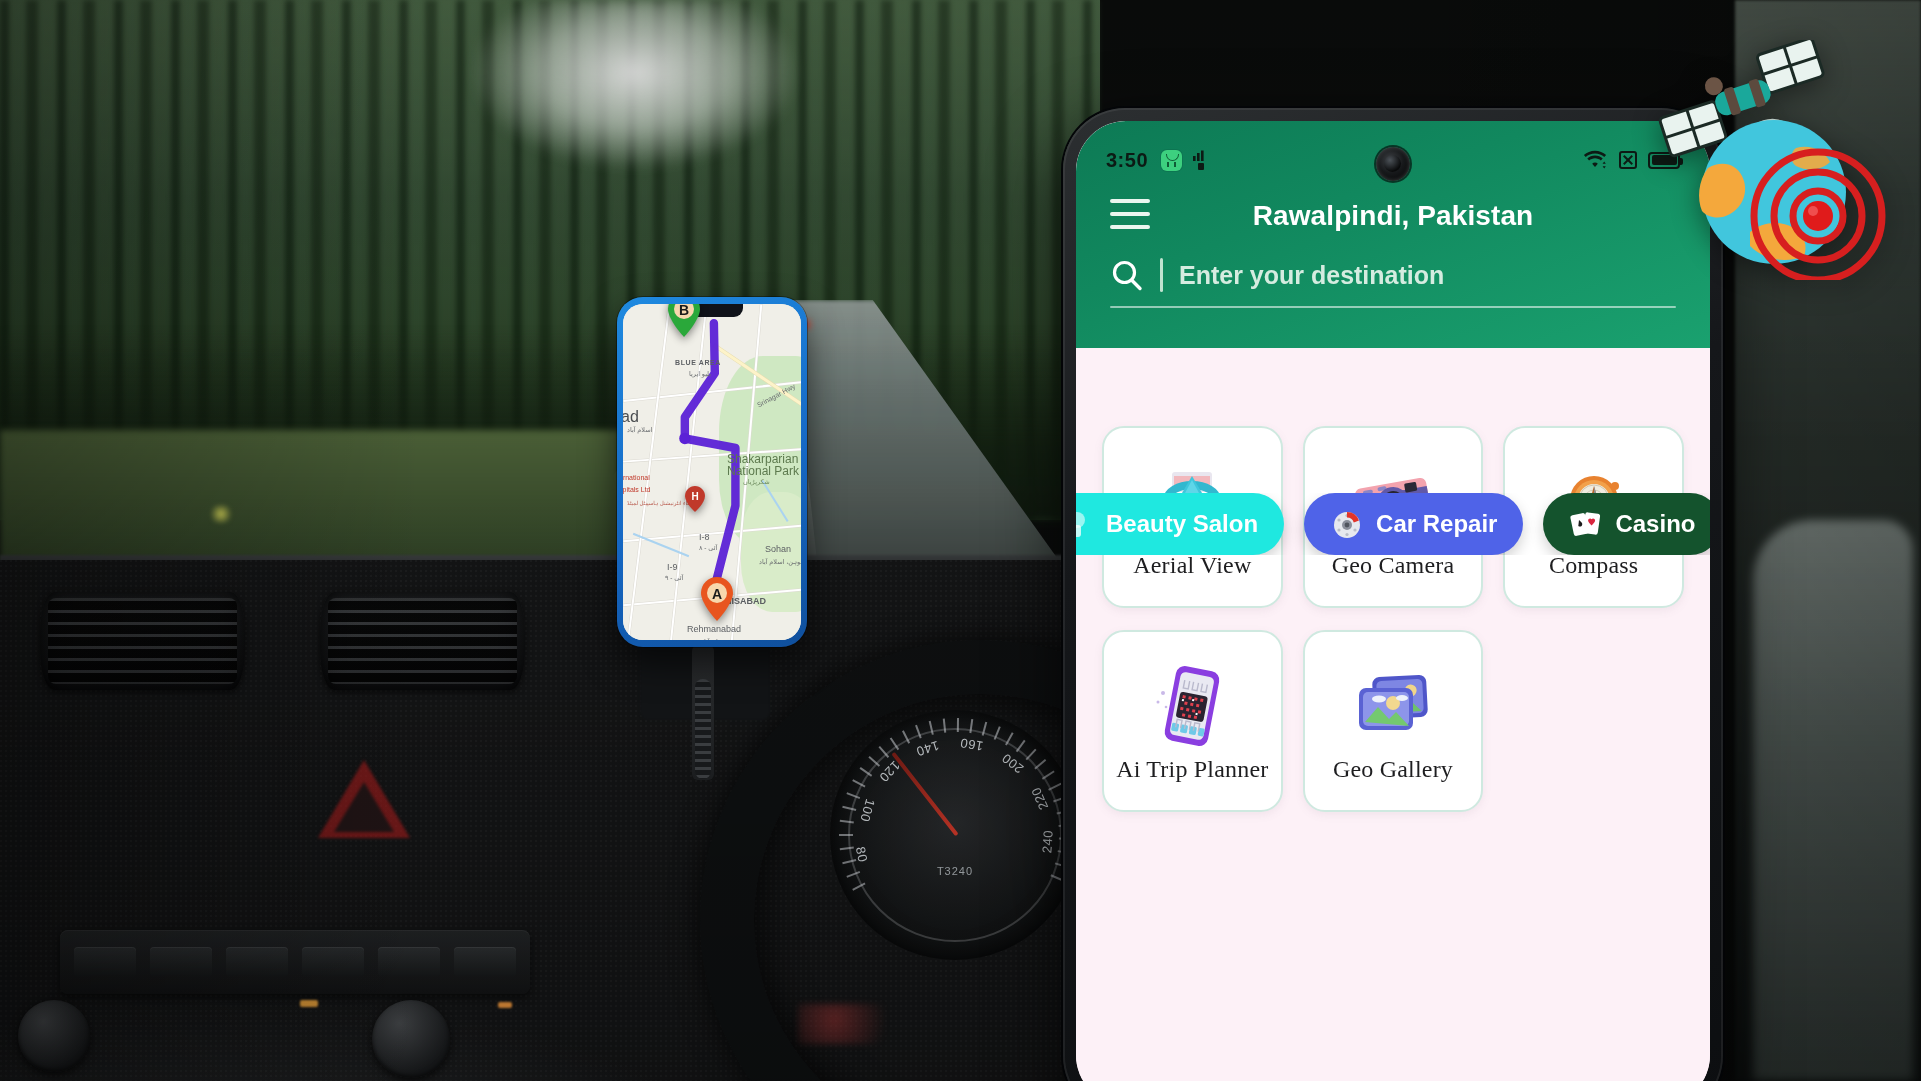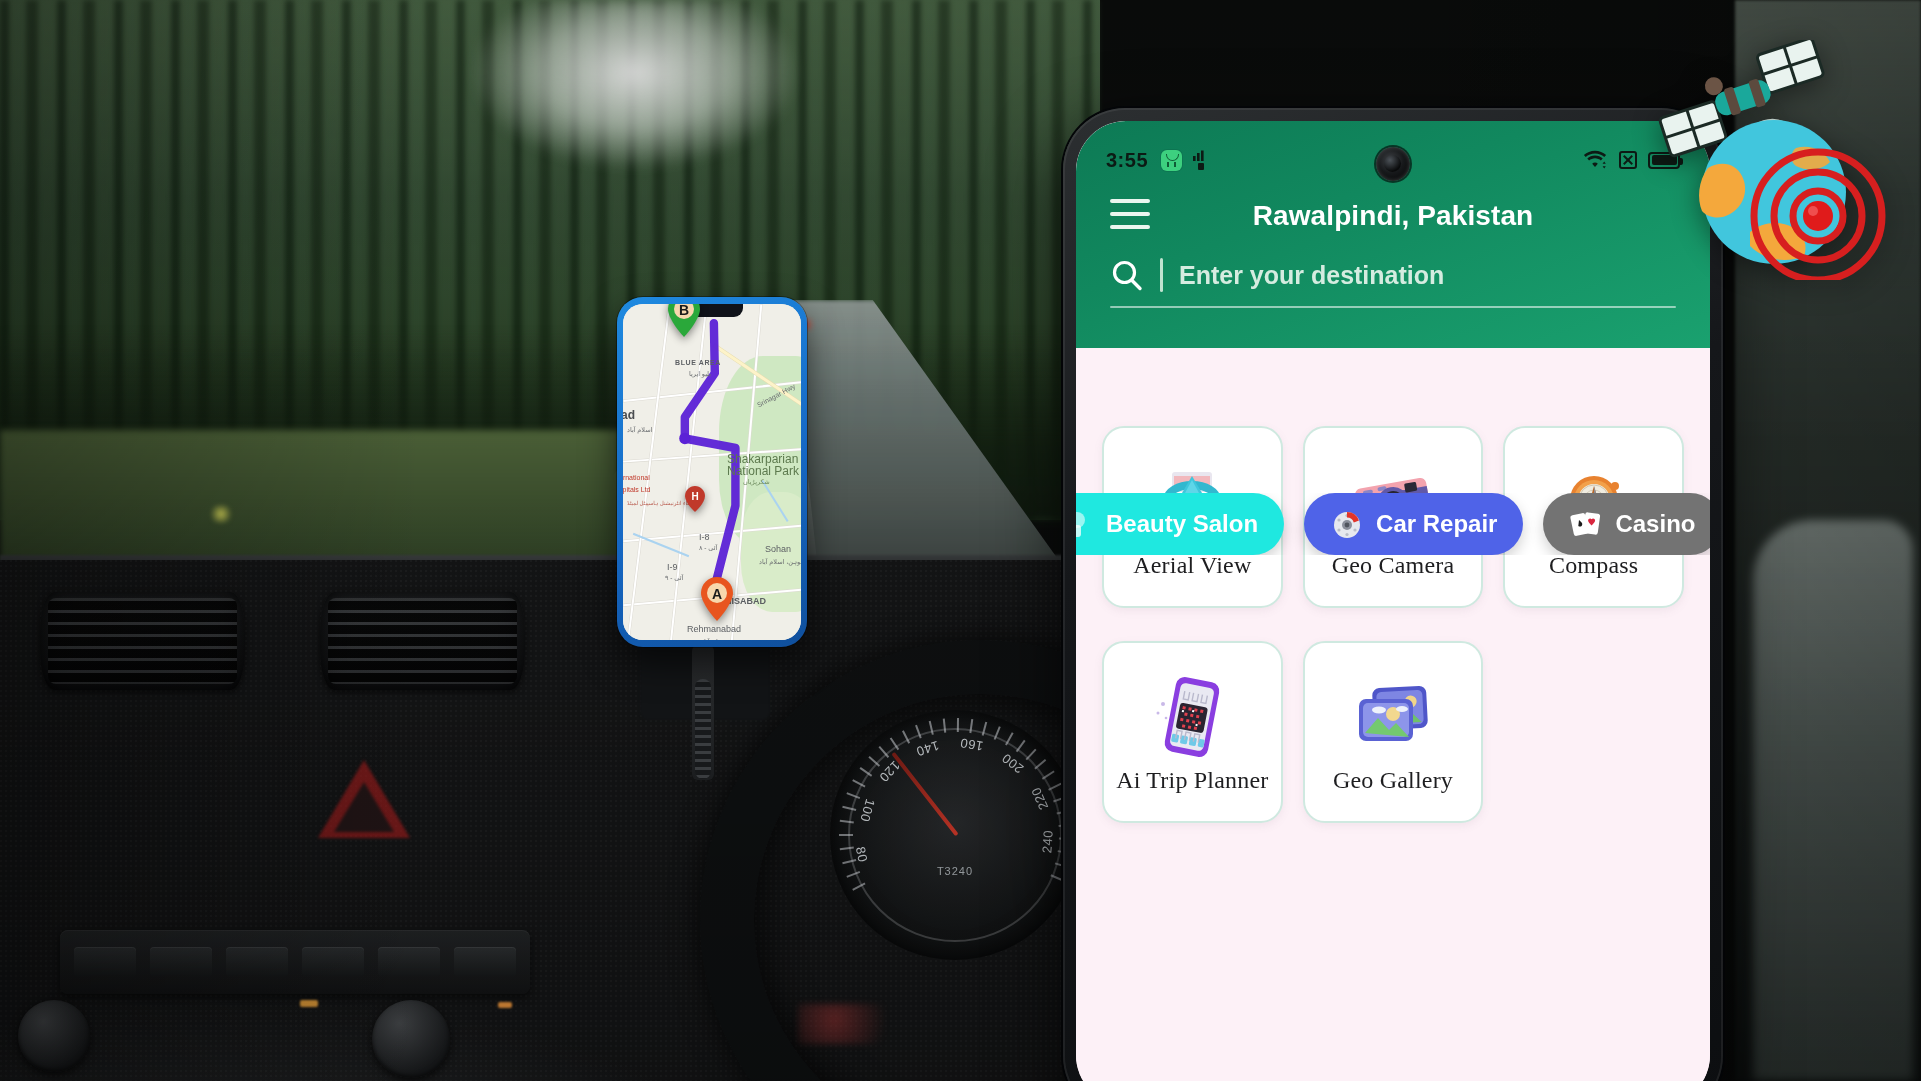--- a/index.html
+++ b/index.html
@@ -274,21 +274,21 @@
   }
   .mmap-road {
     position: absolute; background: #ffffff; box-shadow: 0 0 0 .5px #dcdad2;
   }
   .mmap-roadY { position: absolute; background: #fdf3c9; box-shadow: 0 0 0 .5px #e6dcaf; }
   .mmap-water { position: absolute; background: #aad3f0; }
   .mmap-label {
     position: absolute; color: #5c5f63; font-size: 7px;
     font-family: "Liberation Sans", sans-serif; white-space: nowrap;
   }
-  .mmap-label.big { font-size: 12px; color: #4a4d50; font-weight: 700; }
+  .mmap-label.big { font-size: 16px; color: #4a4d50; font-weight: 400; }
   .mmap-label.park { color: #5d7a4e; font-size: 12px; }
   .mmap-label.poi { color: #c0392b; font-size: 7px; }
   .mmap-label.ar { color: #6a6d70; font-size: 6.5px; }
   .mmap-route {
     position: absolute; left: 0; top: 0; width: 100%; height: 100%;
   }
   .pin {
     position: absolute; width: 36px; height: 46px; z-index: 6;
     filter: drop-shadow(0 3px 4px rgba(0,0,0,.45));
   }
@@ -461,21 +461,21 @@
   .chip:first-child { margin-left: -42px; }
   .chip-ico { width: 34px; height: 34px; flex: 0 0 auto; }
 
   
   .app-body {
     flex: 1; background: #fdf1f7;
     padding: 78px 26px 0 26px;
   }
   .grid {
     display: grid; grid-template-columns: repeat(3, 1fr);
-    gap: 33px 20px;
+    gap: 22px 20px;
   }
   .tile {
     background: #ffffff;
     border: 2px solid #cfe9e0;
     border-radius: 22px;
     height: 182px;
     display: flex; flex-direction: column; align-items: center; justify-content: center;
     gap: 4px;
     box-shadow: 0 3px 8px rgba(140,120,140,.10);
   }
@@ -650,21 +650,21 @@
     </div>
   </div>
 
   <div class="phone">
     <div class="phone-screen">
       <div class="punch-hole"></div>
 
       <div class="app-header">
 
         <div class="statusbar">
-          <span class="sb-time">3:55</span>
+          <span class="sb-time">3:50</span>
           <span class="sb-left-icons">
             <span class="sb-appicon"></span>
             <span class="sb-appicon2">
               <svg width="18" height="22" viewBox="0 0 18 22">
                 <rect x="1" y="7" width="2.6" height="5" fill="#0d1a14"></rect>
                 <rect x="5" y="4" width="2.6" height="8" fill="#0d1a14"></rect>
                 <rect x="9" y="1.5" width="2.6" height="10.5" fill="#0d1a14"></rect>
                 <rect x="6" y="14" width="6" height="7" rx="1" fill="#0d1a14"></rect>
               </svg>
             </span>
@@ -733,21 +733,21 @@
               <circle cx="25" cy="23" r="1.6" fill="#b9bdc7"></circle>
               <circle cx="17" cy="27.5" r="1.6" fill="#b9bdc7"></circle>
               <circle cx="9" cy="23" r="1.6" fill="#b9bdc7"></circle>
               <circle cx="9" cy="13" r="1.6" fill="#b9bdc7"></circle>
               <path d="M17 5a13 13 0 0 1 12 8.5l-5.2 2A7.4 7.4 0 0 0 17 10.6z" fill="#e2342a"></path>
             </svg>
           </span>
           <span>Car Repair</span>
         </div>
 
-        <div class="chip" style="background:#737373;">
+        <div class="chip" style="background:#14532d;">
           <span class="chip-ico">
             <svg width="34" height="34" viewBox="0 0 34 34">
               <rect x="3" y="7" width="15" height="21" rx="2.5" fill="#ffffff" transform="rotate(-12 10.5 17.5)"></rect>
               <path d="M10 13l2.6 2.6c.9.9.9 2.4 0 3.3s-2.4.9-3.3 0L10 13z" fill="#1b1b1b"></path>
               <rect x="15" y="6" width="15" height="21" rx="2.5" fill="#ffffff" transform="rotate(8 22.5 16.5)"></rect>
               <path d="M22.6 12.3c1.3-1.4 3.5-.5 3.5 1.3 0 1.9-2 3.4-3.5 4.8-1.5-1.4-3.5-2.9-3.5-4.8 0-1.8 2.2-2.7 3.5-1.3z" fill="#d9263e"></path>
             </svg>
           </span>
           <span>Casino</span>
         </div>

